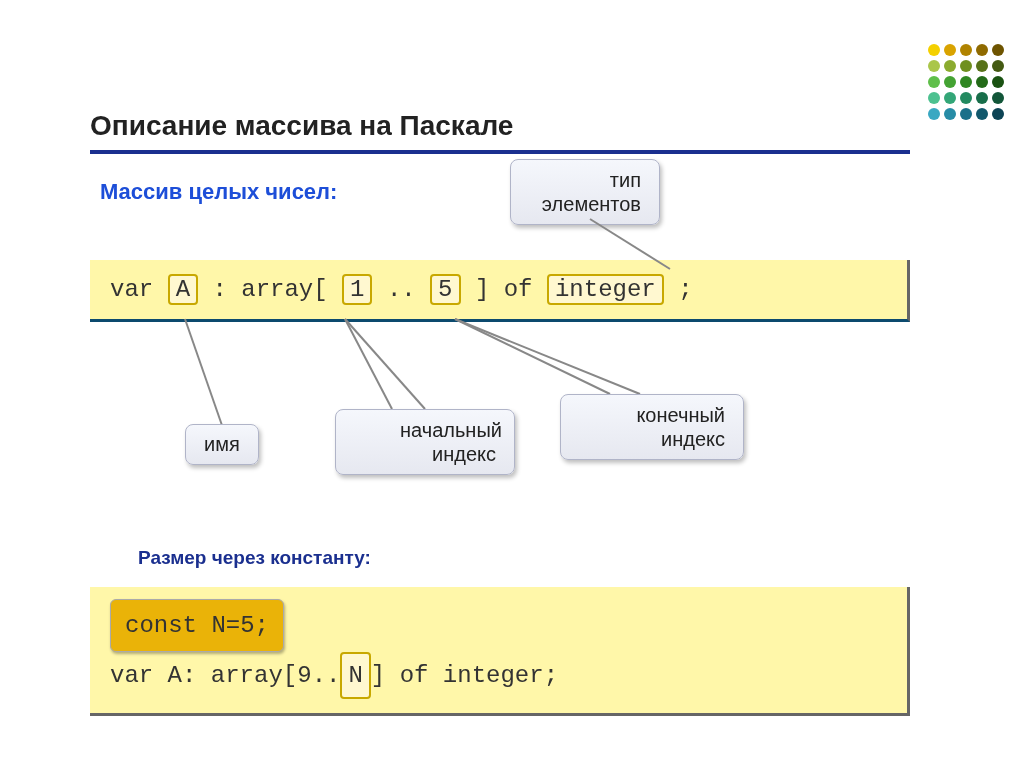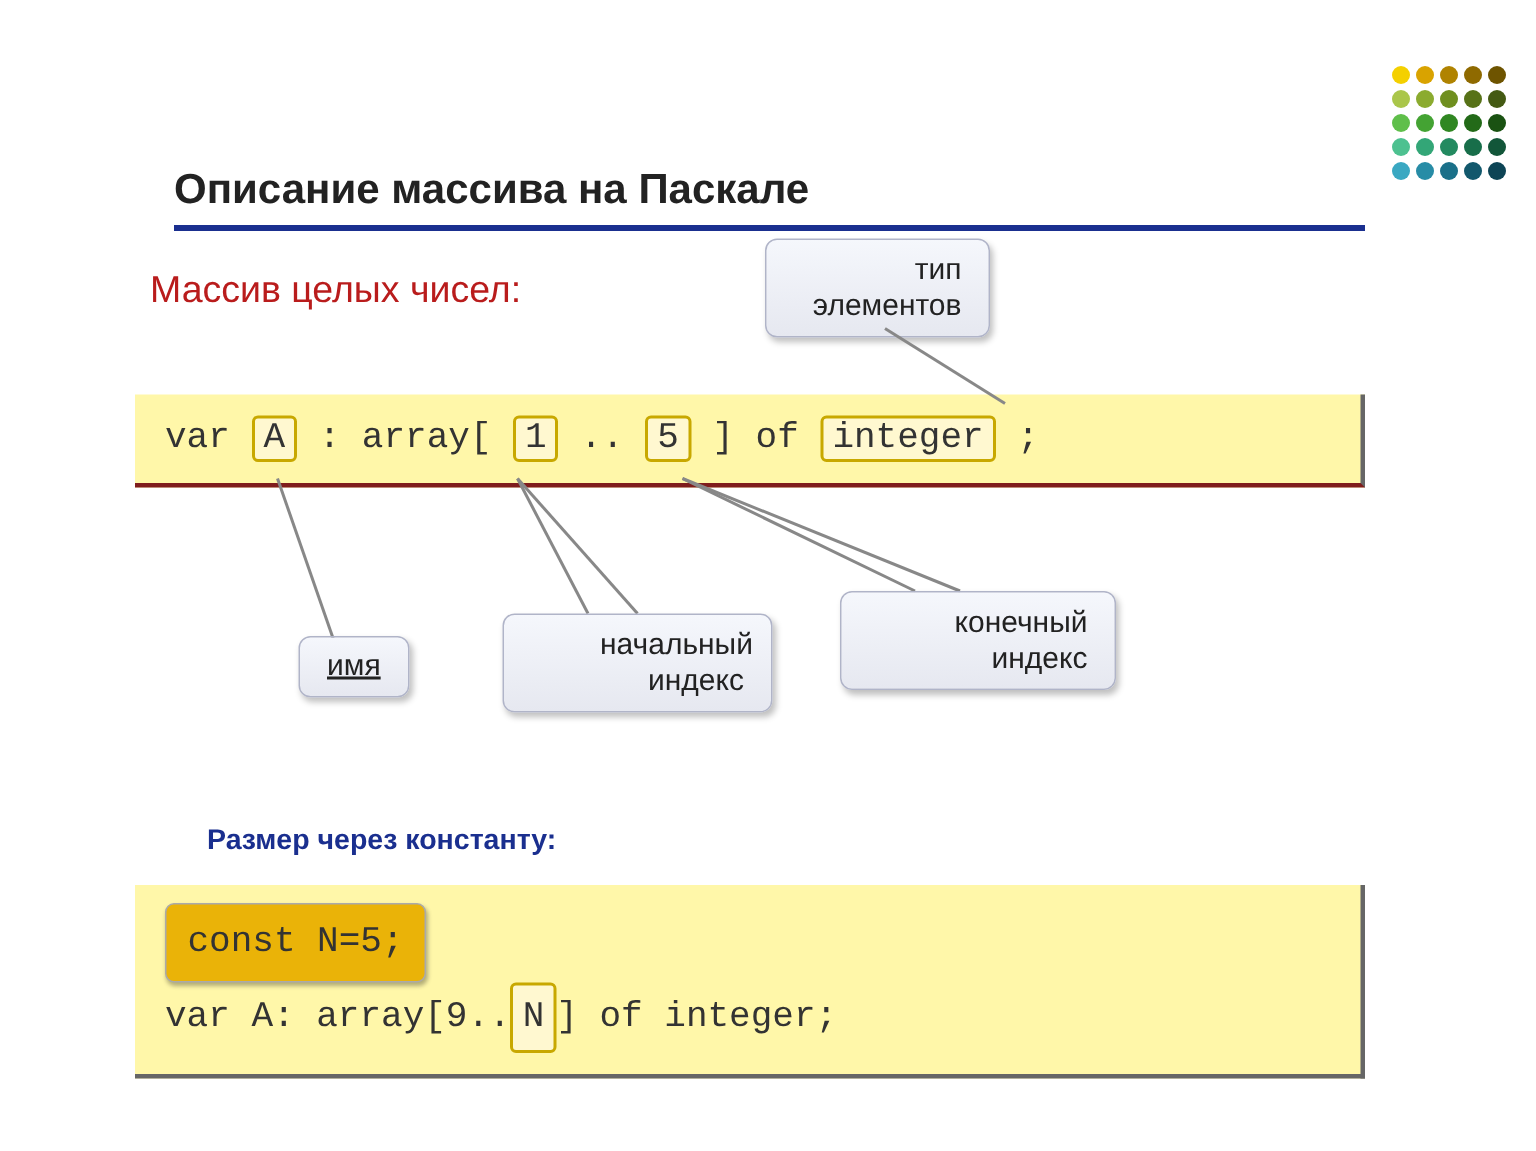--- a/index.html
+++ b/index.html
@@ -27,31 +27,30 @@
     top: 110px;
     width: 820px;
   }
   .title {
     font-size: 28px;
     font-weight: bold;
     color: #222;
     padding-bottom: 8px;
     border-bottom: 4px solid #1a2f8f;
     margin-bottom: 25px;
-    margin-left: 26px;
   }
   .subtitle {
-    font-size: 25px;
-    font-weight: normal;
-    color: #b91c1c;
+    font-size: 22px;
+    font-weight: bold;
+    color: #1d4ed8;
     margin-left: 10px;
   }
   .code-strip {
     background: #fff7a9;
-    border-bottom: 3px solid #7f1d1d;
+    border-bottom: 3px solid #0c4a6e;
     border-right: 3px solid #666;
     padding: 14px 20px;
     font-family: "Courier New", monospace;
     font-size: 24px;
     color: #333;
     margin-top: 30px;
     position: relative;
   }
   .code-box {
     display: inline-block;
@@ -172,21 +171,21 @@
     <div class="callout multi" style="top:215px; left:470px; width:184px;">
       <span style="white-space:pre-line;">конечный
 индекс</span>
     </div>
 
     <div class="callout multi" style="top:230px; left:245px; width:180px;">
       <span style="white-space:pre-line;margin-left:46px;">начальный
 индекс</span>
     </div>
 
-    <div class="callout" style="top:245px; left:109px;text-decoration:underline;">
+    <div class="callout" style="top:245px; left:95px;">
       <span>имя</span>
     </div>
 
     <div class="subtitle2" style="margin-top:225px;margin-left:48px;">Размер через константу:</div>
 
     <div class="code-strip2">
       <span class="const-box">const N=5;</span><br>
       <span>var A: array[9..</span><span class="code-box">N</span><span>] of integer;</span>
     </div>
   </div>

